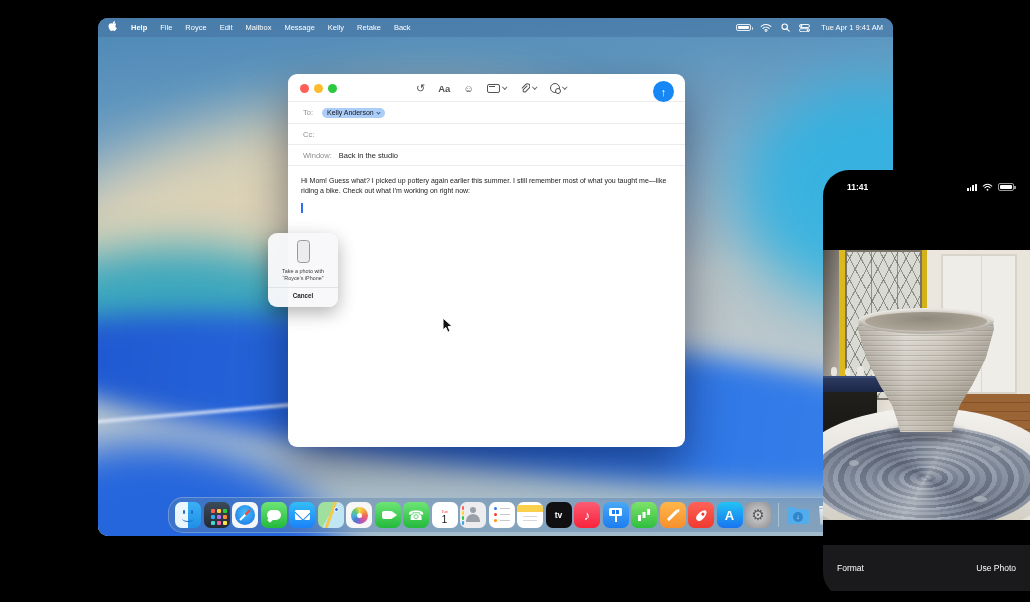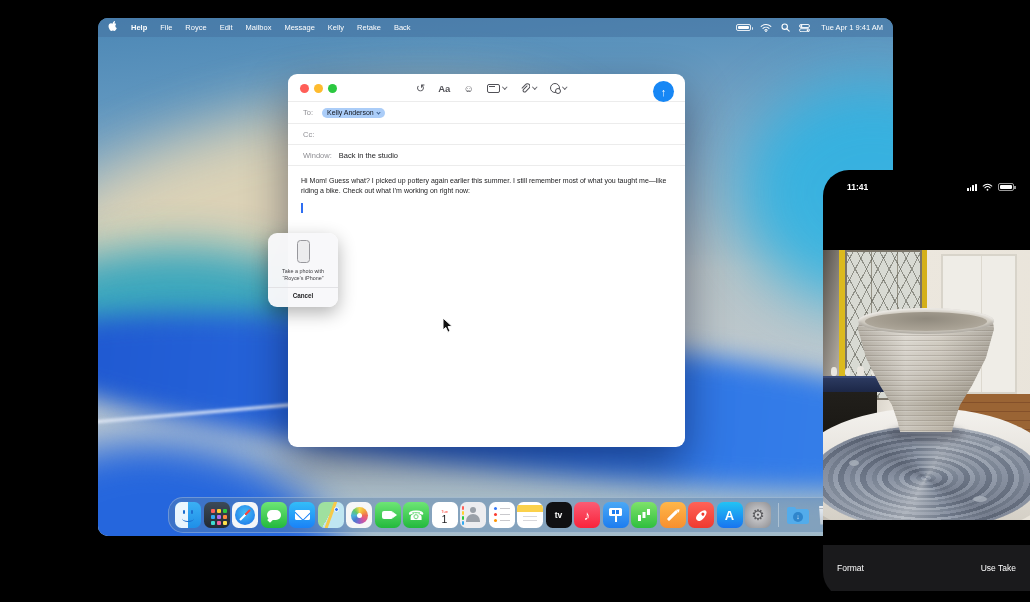--- a/index.html
+++ b/index.html
@@ -404,17 +404,17 @@
       <div class="ph ph-splat" style="left:150px;top:246px;width:14px"></div>
       <div class="ph bowl">
         <span class="bowl-shadow"></span>
         <span class="bowl-body"></span>
         <span class="bowl-rim"></span>
         <span class="bowl-inner"></span>
       </div>
     </div>
     <div class="ip-bottombar">
       <span>Format</span>
-      <span>Use Take</span>
+      <span>Use Photo</span>
     </div>
   </div>
 
 </div>
 
 </body></html>

